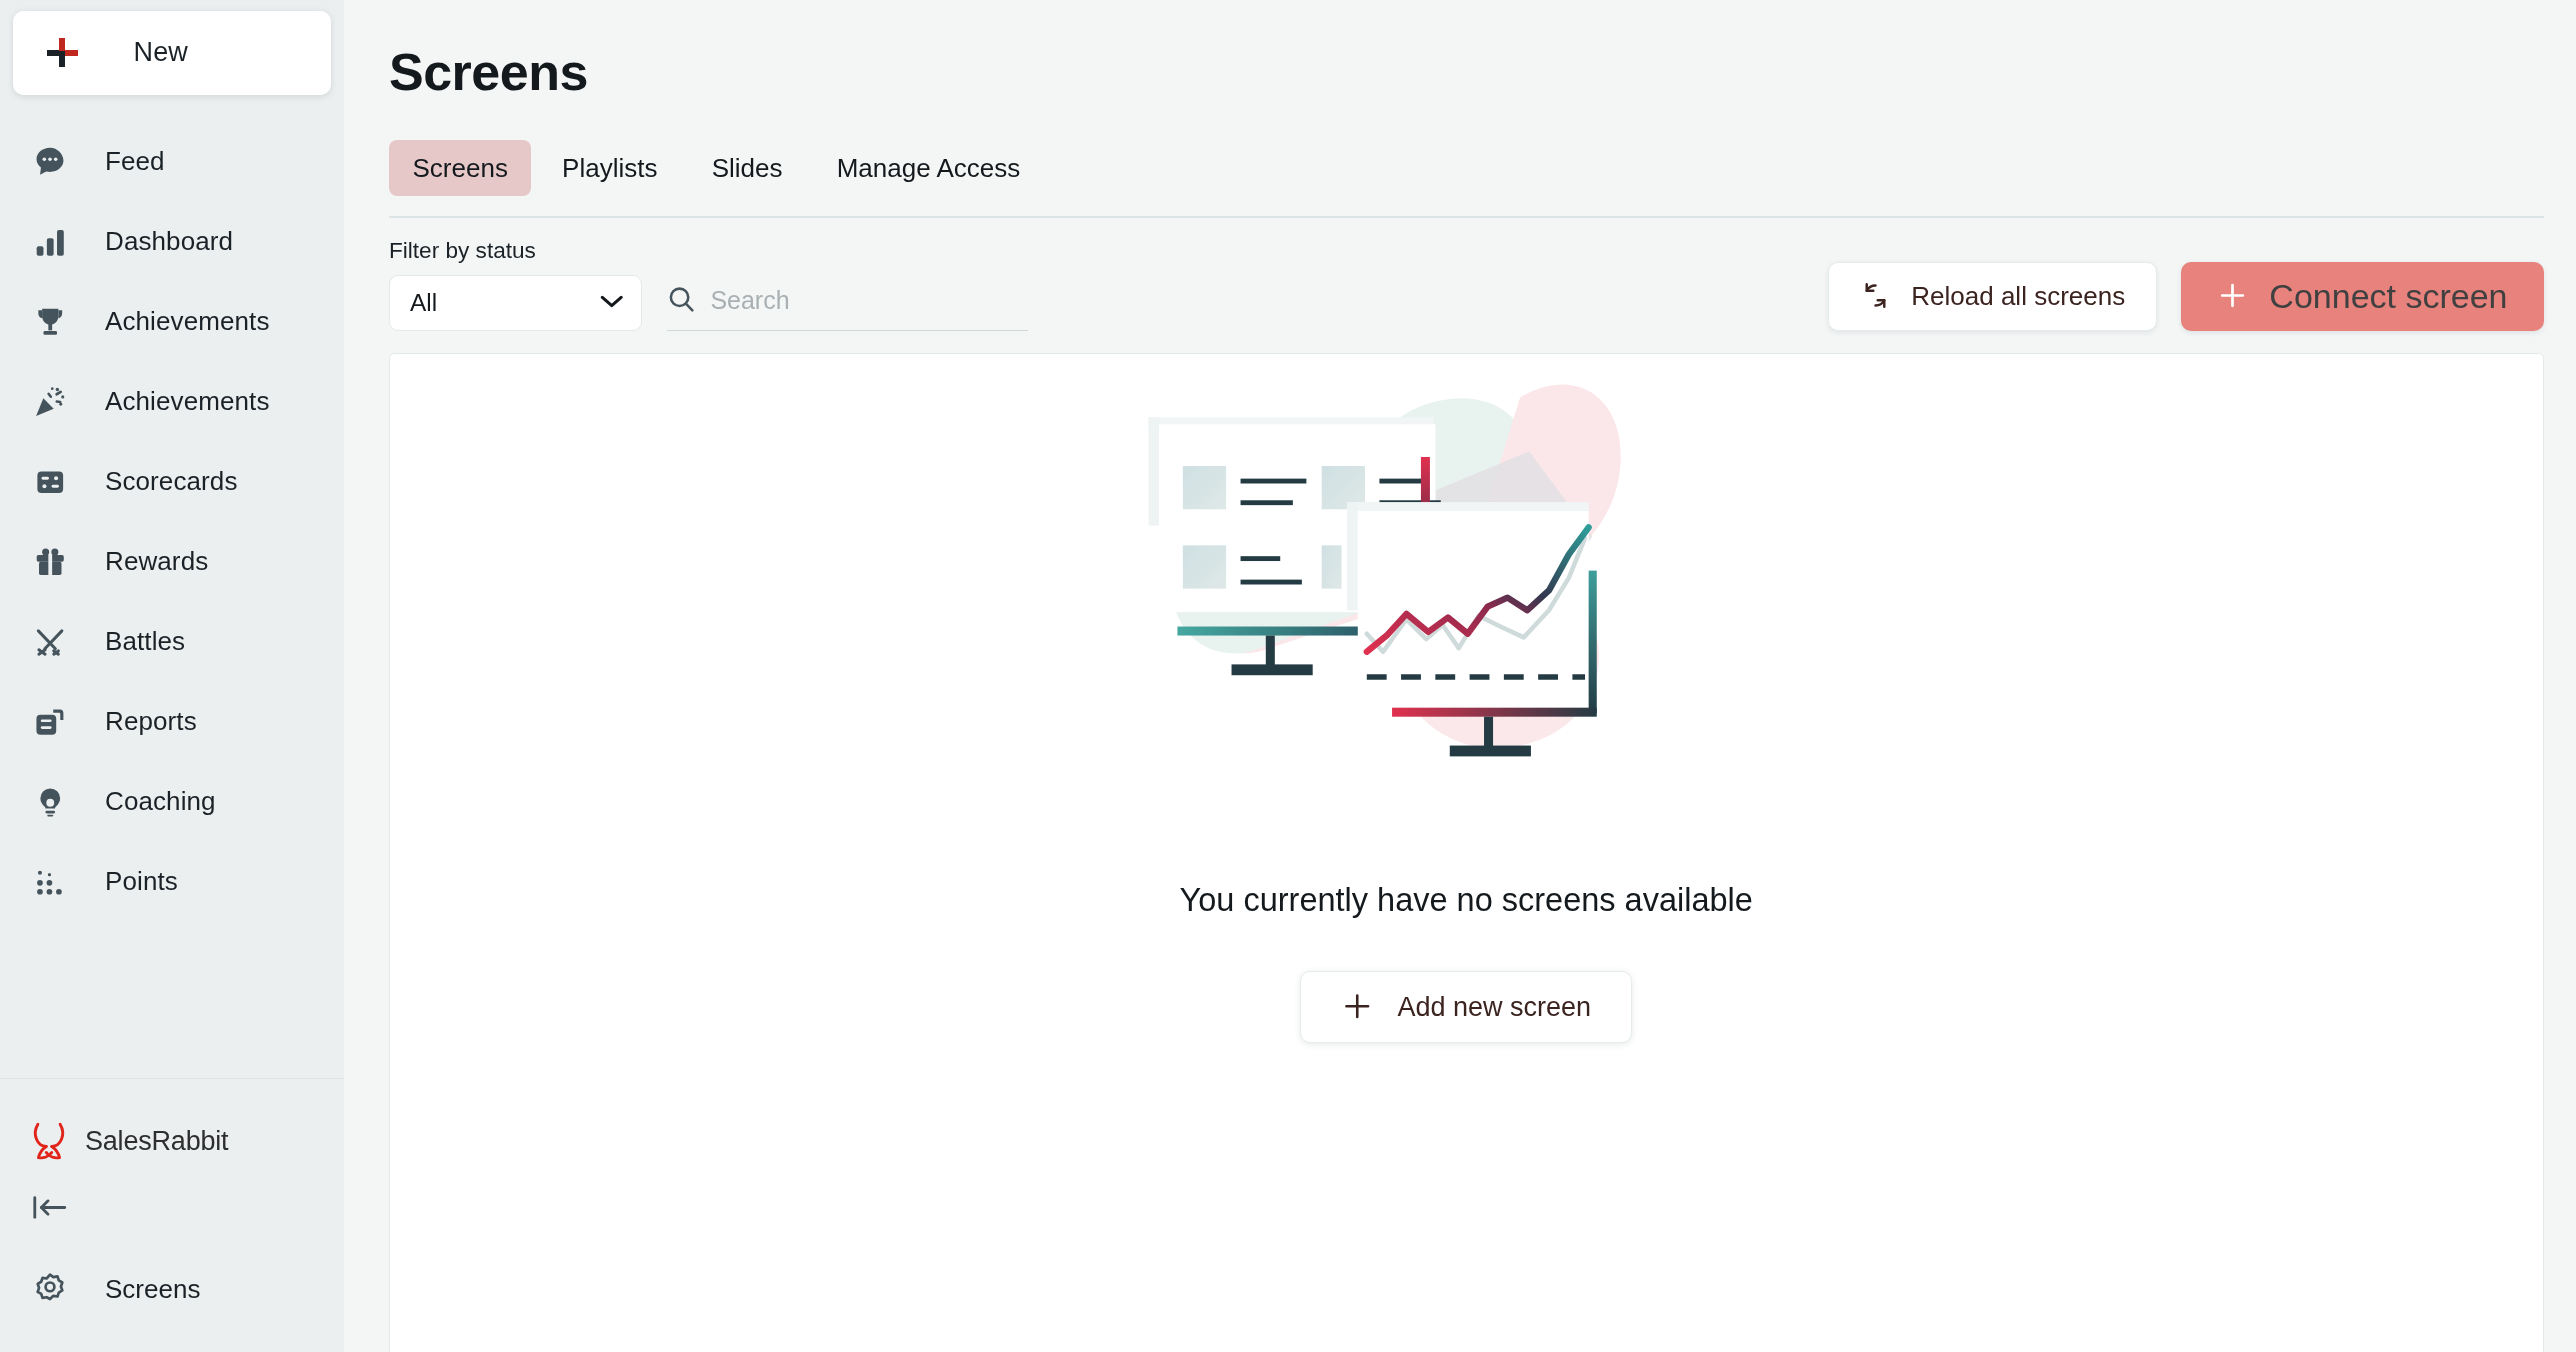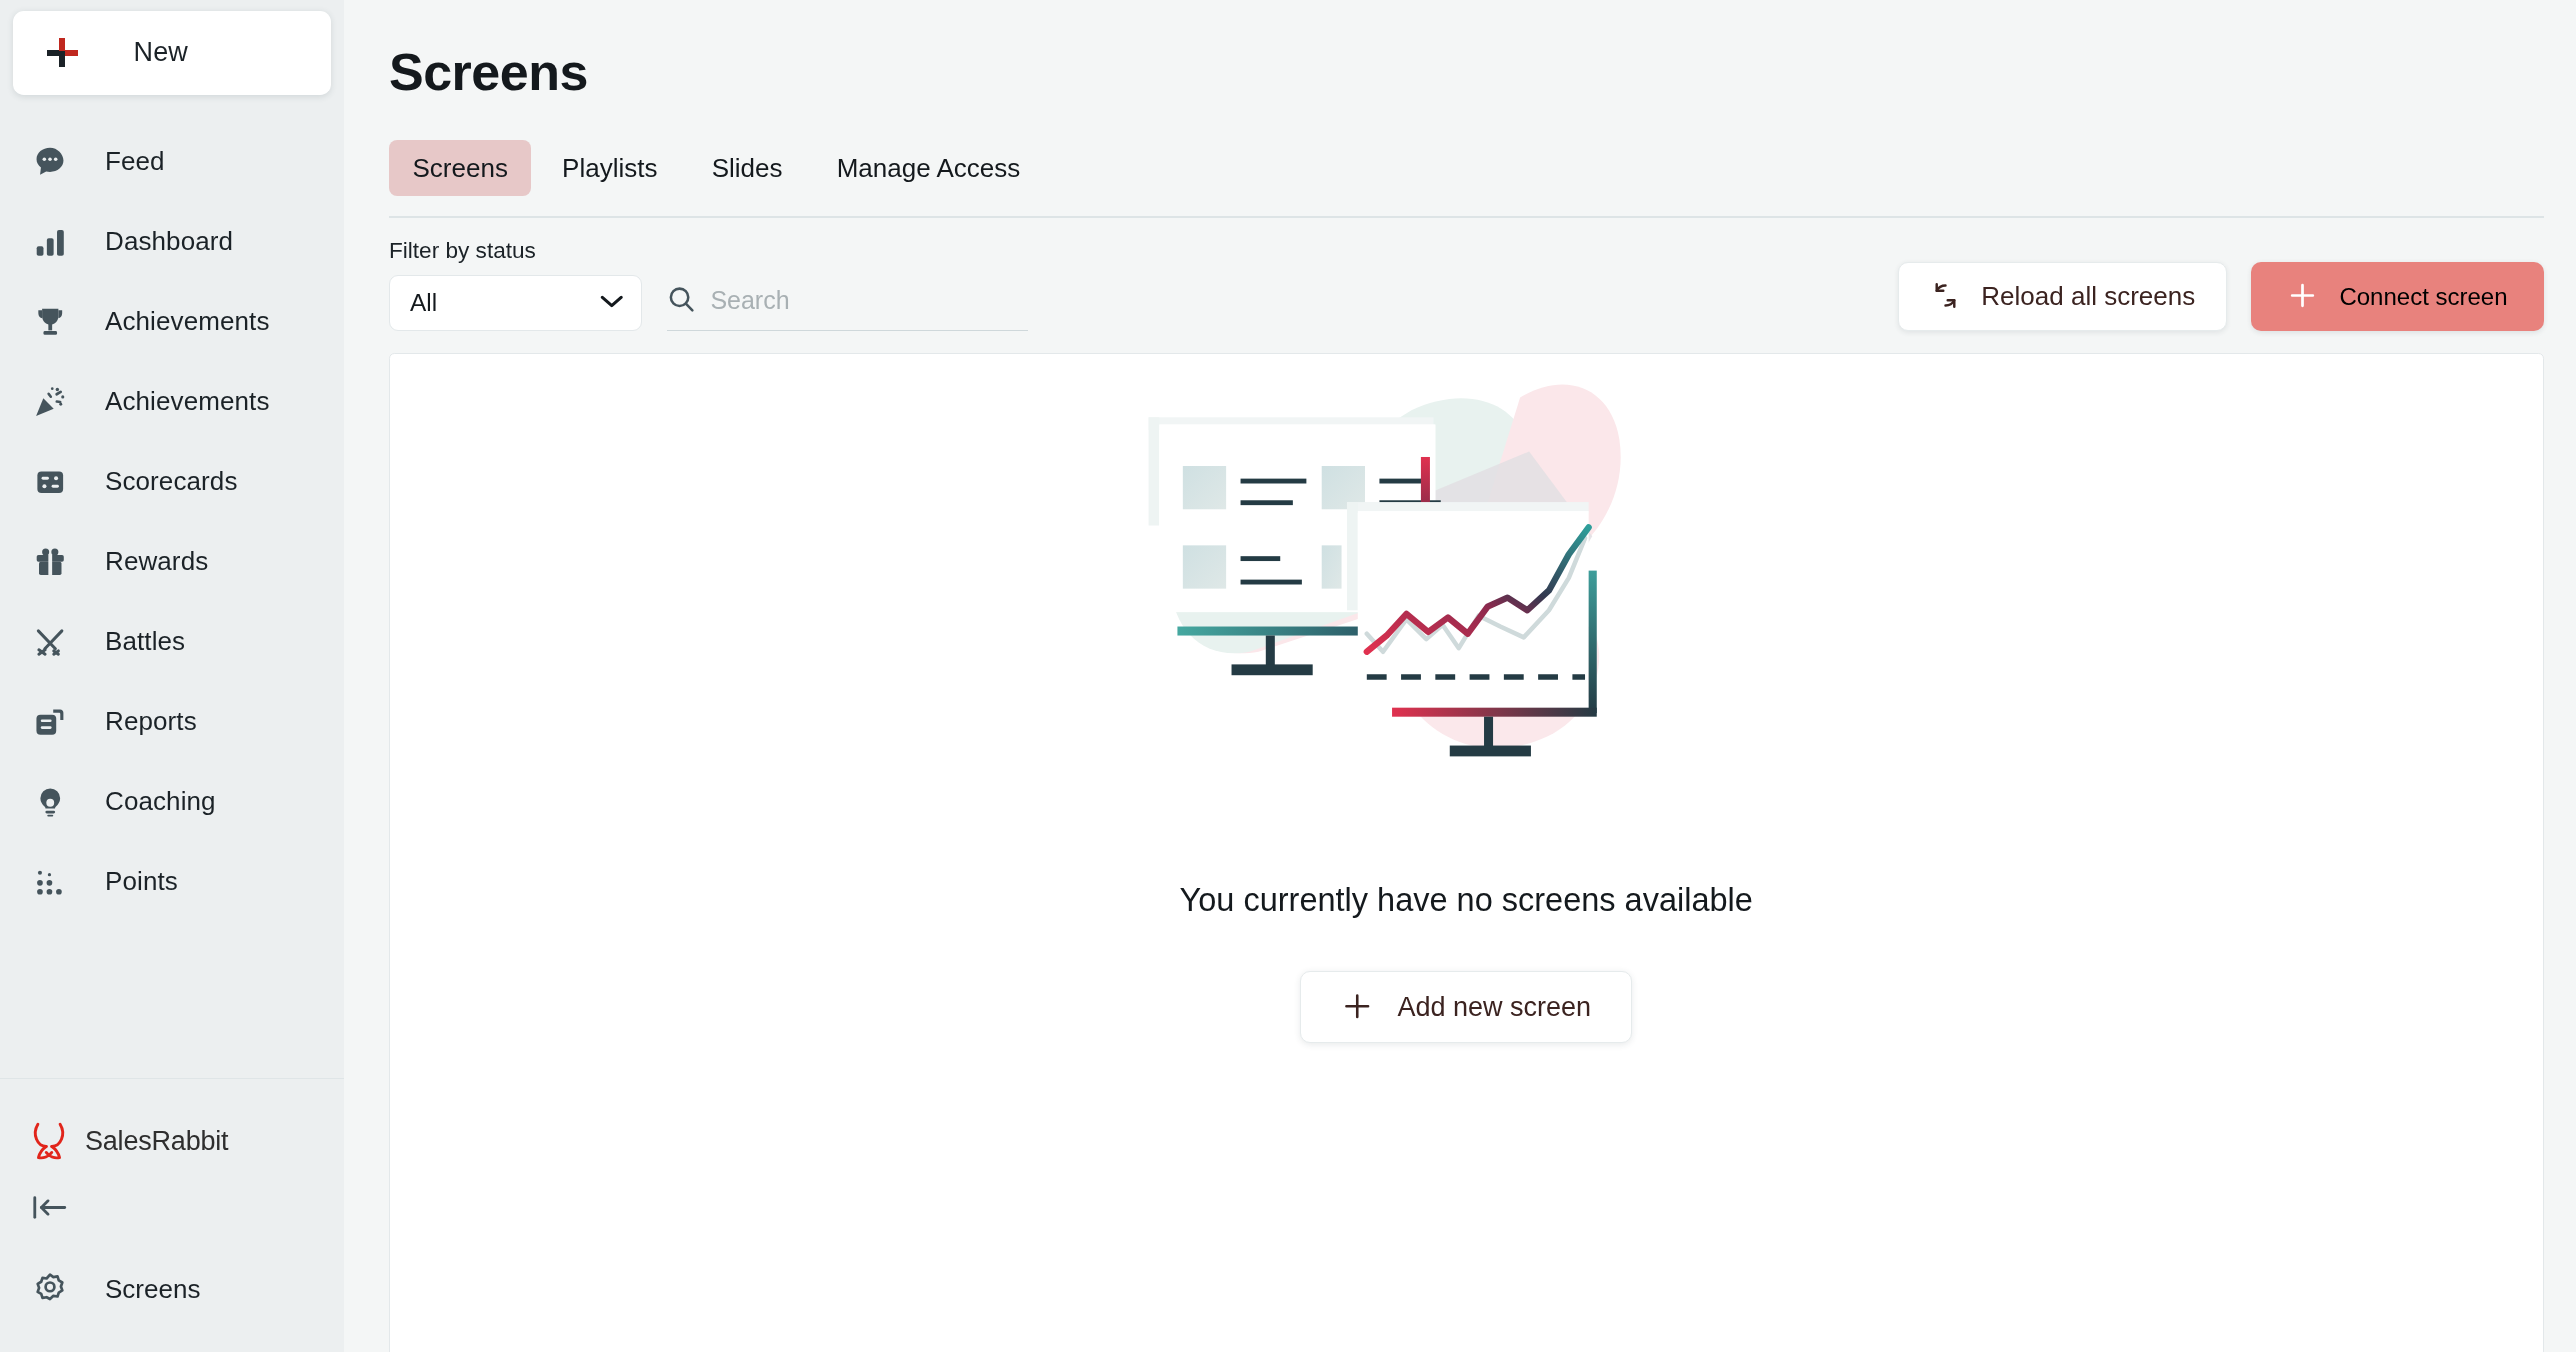--- a/index.html
+++ b/index.html
@@ -243,21 +243,21 @@
   .btn-connect {
     height: 69px;
     background: #e8827d;
     border-radius: 10px;
     display: flex; align-items: center;
     padding: 0 36px;
     cursor: pointer;
     gap: 21.7px;
     box-shadow: 0 1.8px 5.4px rgba(40,60,70,0.10);
   }
-  .btn-connect .lbl { font-size: 24px; color:#000000; font-weight:400; }
+  .btn-connect .lbl { font-size: 34px; color:#404040; font-weight:400; }
 
   .content-card {
     margin-top: 21.7px;
     height: 1058px;
     background: #fff;
     border: 1.8px solid #e3e8ea;
     border-radius: 5.4px;
     position: relative;
     display: flex;
     flex-direction: column;

